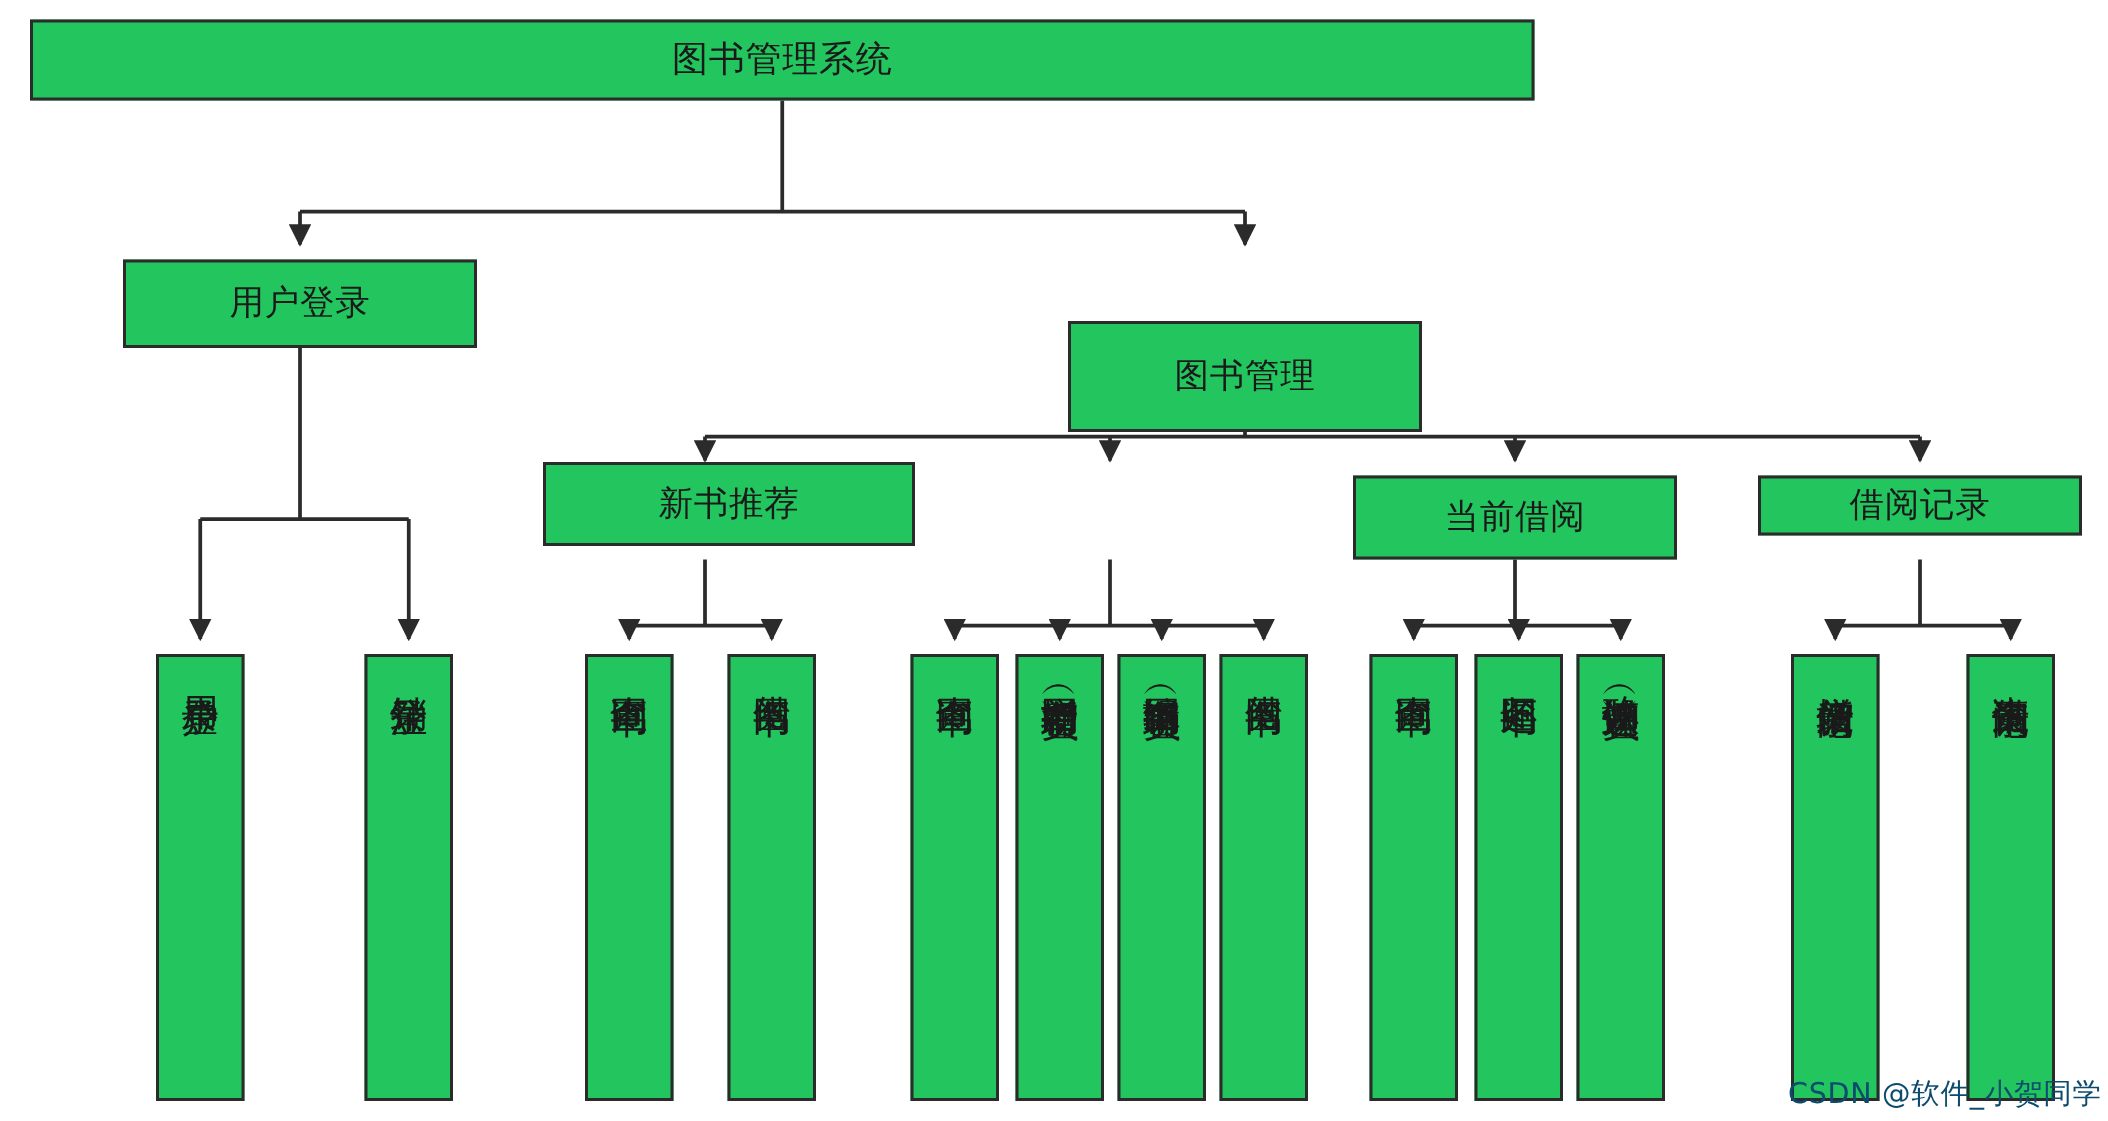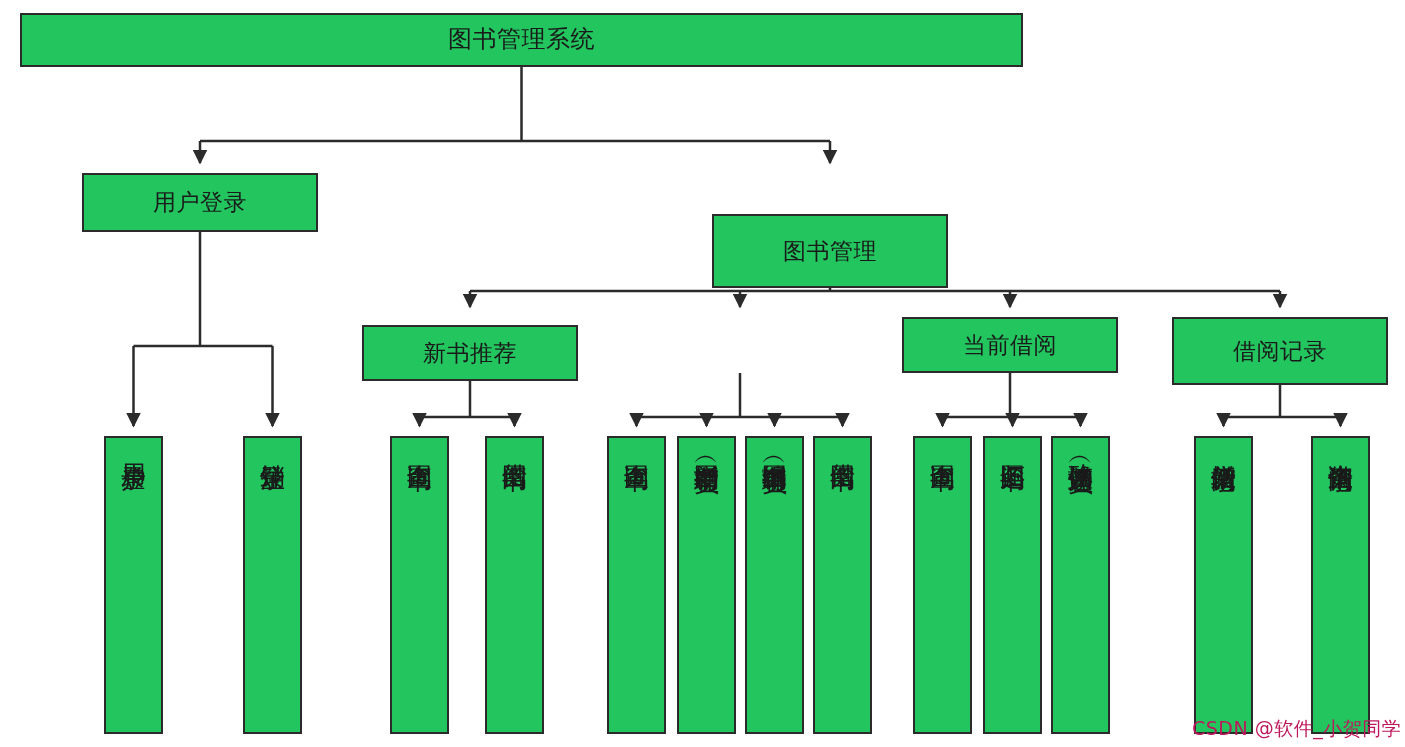--- a/index.html
+++ b/index.html
@@ -109,37 +109,37 @@
         <path d="M 942.5 417 L 942.5 426" marker-end="url(#arrow)"></path>
         <path d="M 1012.5 417 L 1012.5 426" marker-end="url(#arrow)"></path>
         <path d="M 1080.5 417 L 1080.5 426" marker-end="url(#arrow)"></path>
         <path d="M 1280 373 L 1280 417"></path>
         <path d="M 1223.5 417 L 1340.5 417"></path>
         <path d="M 1223.5 417 L 1223.5 426" marker-end="url(#arrow)"></path>
         <path d="M 1340.5 417 L 1340.5 426" marker-end="url(#arrow)"></path>
       </g>
   </svg>
 
-  <div class="watermark" style="left: 1192px; top: 716px; color: #be185d;">CSDN @软件_小贺同学</div>
+  <div class="watermark" style="left: 1192px; top: 716px; color: #0c4a6e;">CSDN @软件_小贺同学</div>
 <div class="node horiz root" style="left: 20px; top: 13px; width: 1003px; height: 54px;">
       <span class="label">图书管理系统</span>
     </div>
     <div class="node horiz" style="left: 82px; top: 173px; width: 236px; height: 59px;">
       <span class="label">用户登录</span>
     </div>
     <div class="node horiz" style="left: 712px; top: 173px; width: 236px; height: 74px; margin-top: 41px;">
       <span class="label">图书管理</span>
     </div>
-    <div class="node horiz" style="left: 362px; top: 325px; width: 216px; height: 56px;">
+    <div class="node horiz" style="left: 362px; top: 308px; width: 248px; height: 56px;">
       <span class="label">新书推荐</span>
     </div>
     <div class="node horiz" style="left: 902px; top: 317px; width: 216px; height: 56px; align-items: center;">
       <span class="label">当前借阅</span>
     </div>
-    <div class="node horiz" style="left: 1172px; top: 317px; width: 216px; height: 68px;">
+    <div class="node horiz" style="left: 1172px; top: 317px; width: 216px; height: 40px;">
       <span class="label">借阅记录</span>
     </div>
     <div class="node vert" style="left: 104px; top: 436px; width: 59px; height: 298px;">
       <span class="label">用户登录</span>
     </div>
     <div class="node vert" style="left: 243px; top: 436px; width: 59px; height: 298px;">
       <span class="label">注销登录</span>
     </div>
     <div class="node vert" style="left: 390px; top: 436px; width: 59px; height: 298px;">
       <span class="label">查询图书</span>

